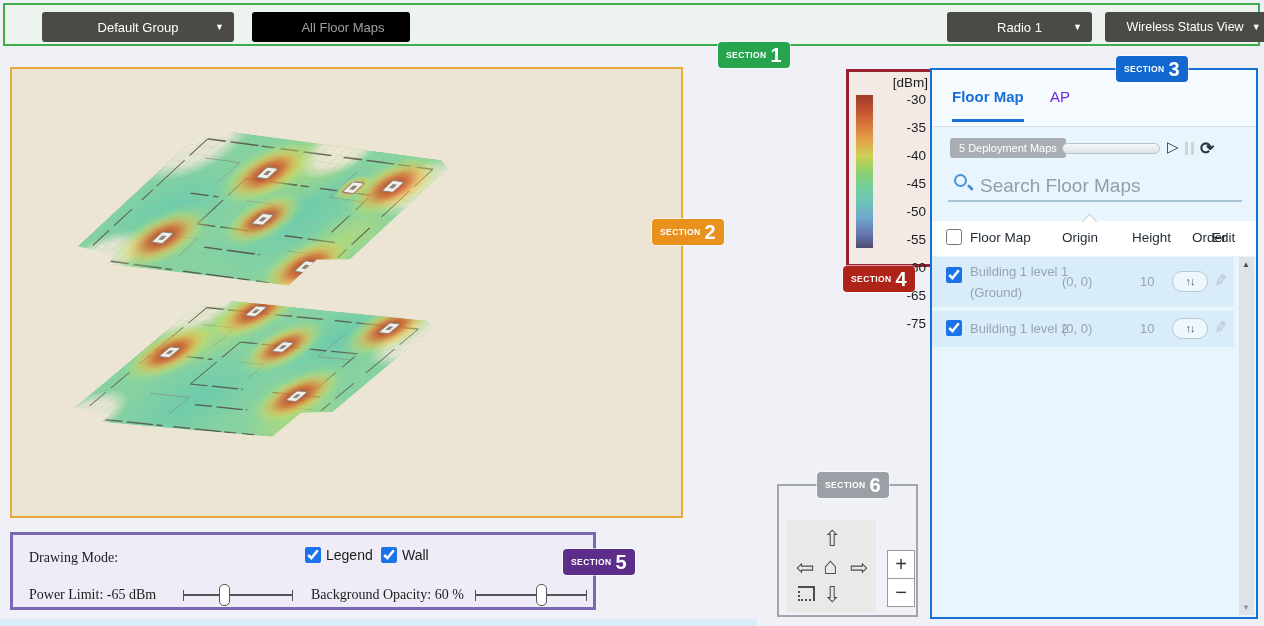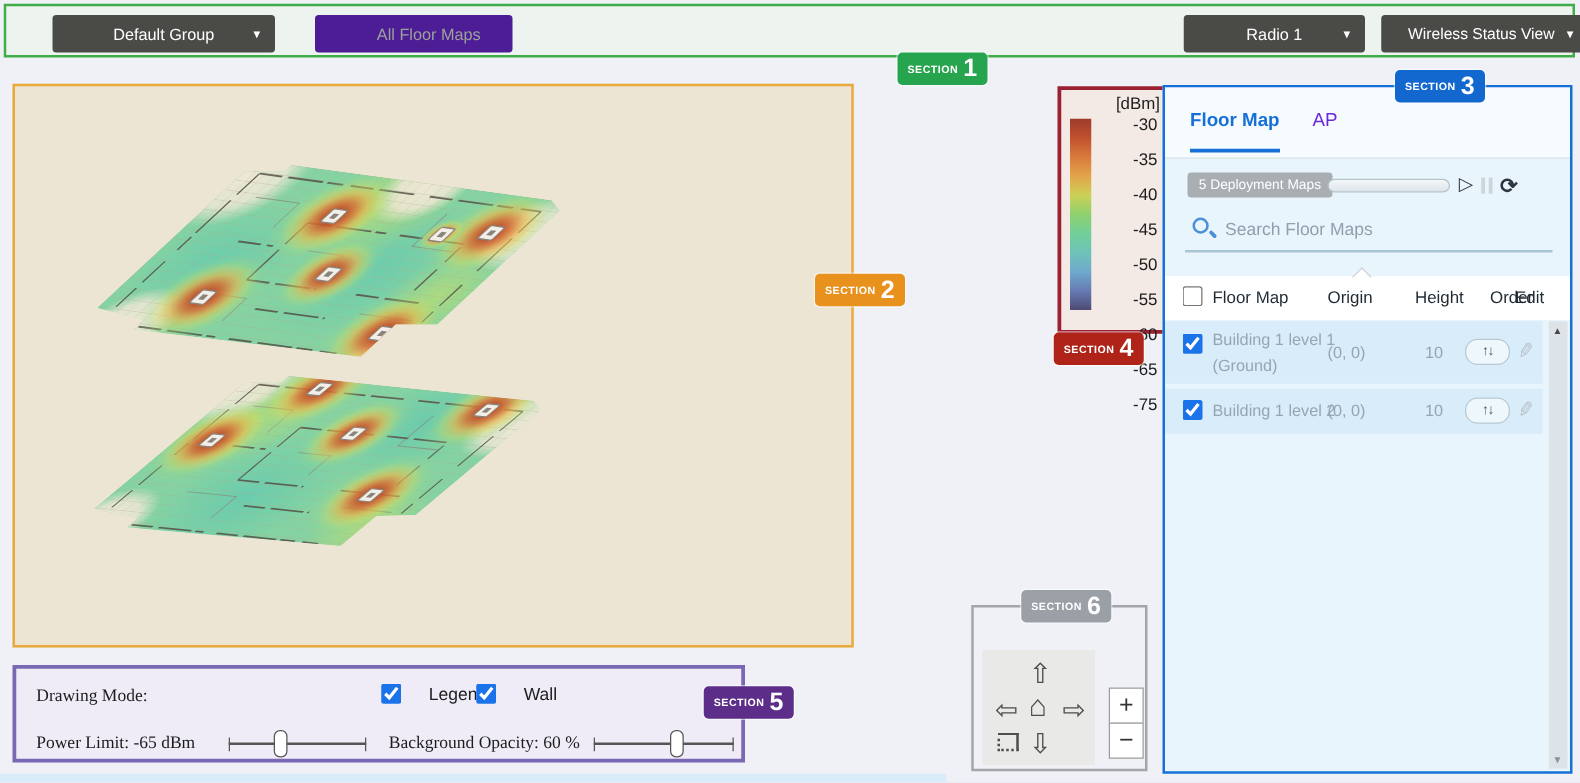--- a/index.html
+++ b/index.html
@@ -11,21 +11,21 @@
            gap:4px; padding:1px 8px 1px 8px; box-shadow:0 0 0 1px rgba(255,255,255,.55); }
   .badge .s { font-size:8.5px; font-weight:700; letter-spacing:.4px; }
   .badge .n { font-size:20px; font-weight:700; line-height:24px; }
 
   
   .topbar { position:absolute; left:3px; top:3px; width:1257px; height:43px; background:#edf3ee;
             border:2px solid #3fad4a; }
   .tb-btn { position:absolute; top:7px; height:30px; border-radius:3px; font-size:13px;
             display:flex; align-items:center; justify-content:center; cursor:pointer; }
   .tb-dark { background:#4a4a46; color:#fff; }
-  .tb-disabled { background:#4c1d95; color:#9ba19c;padding-left:24px; }
+  .tb-disabled { background:#000000; color:#9ba19c;padding-left:24px; }
   .tb-caret { position:absolute; right:10px; font-size:9px; top:10px; }
   .tb-caret-inline { font-size:9px; margin-left:8px; }
 
   
   .map-panel { position:absolute; left:10px; top:67px; width:673px; height:451px;
                background:#ece5d3; border:2px solid #eaa93c; }
   .map-panel svg { position:absolute; left:0; top:0; }
 
   
   .legend { position:absolute; left:846px; top:69px; width:90px; height:198px; background:#f3eae5;
@@ -52,21 +52,21 @@
   .pp-icon { position:absolute; top:68px; font-size:15px; color:#2b3640; cursor:pointer; }
   .pause-icon { position:absolute; top:72px; left:253px; display:flex; gap:3px; }
   .pause-icon span { width:3px; height:13px; background:#ccd5da; }
   .refresh-icon { left:268px; font-size:17px; font-weight:700; }
   .search-row { position:absolute; left:16px; top:100px; width:294px; height:32px;
                 border-bottom:2px solid #a9c4d4; }
   .mag { position:absolute; left:6px; top:4px; width:13px; height:13px; border:2.5px solid #4a90d9;
          border-radius:50%; }
   .mag::after { content:""; position:absolute; left:11px; top:10px; width:7px; height:2.5px;
                 background:#4a90d9; transform:rotate(45deg); border-radius:2px; }
-  .search-ph { position:absolute; left:32px; top:5px; font-size:14px; color:#8fa0ac; }
+  .search-ph { position:absolute; left:32px; top:5px; font-size:19px; color:#8fa0ac; }
   .notch { position:absolute; left:152px; top:146px; width:11px; height:11px; background:#fff;
            border-left:1px solid #c5d0d8; border-top:1px solid #c5d0d8; transform:rotate(45deg); z-index:2; }
   .thead { position:absolute; left:0; top:151px; width:calc(100% - 0px); height:35px; background:#fff;
            font-size:13.5px; color:#1f2a33; }
   .thead span { position:absolute; top:9px; }
   .chk { width:16px; height:16px; accent-color:#1a73e8; cursor:pointer; }
   .trow { position:absolute; left:0; width:302px; background:#d8ecf9; font-size:13px; color:#97a5b2; }
   .trow .cell { position:absolute; }
   .order-btn { position:absolute; width:36px; height:21px; border:1px solid #b9c9d4; border-radius:10px;
                background:#eef7fc; color:#4a5a66; font-size:11px; text-align:center; line-height:19px;
@@ -76,21 +76,21 @@
   .vscroll .sa-up { position:absolute; top:3px; left:3px; font-size:8px; color:#4a4a4a; cursor:pointer; }
   .vscroll .sa-dn { position:absolute; bottom:3px; left:3px; font-size:8px; color:#8a9299; cursor:pointer; }
 
   
   .ctrl-panel { position:absolute; left:10px; top:532px; width:586px; height:78px; background:#efecf8;
                 border:3px solid #7b68b5; font-size:14px; color:#1c1c1c; }
   .ctrl-panel .lbl { position:absolute;font-family:Liberation Serif, serif; }
   .dm-select { position:absolute; left:116px; top:8px; width:130px; height:30px; font-size:13.5px;
                font-family:"Liberation Sans",sans-serif; border:1px solid #6a6a6a; border-radius:2px;
                background:#fff; padding-left:8px; }
-  .cb-group { position:absolute; top:12px; display:flex; align-items:center; gap:22px; }
+  .cb-group { position:absolute; top:12px; display:flex; align-items:center; gap:5px; }
   .slider-wrap { position:absolute; height:24px; }
   .slider-wrap::before, .slider-wrap::after { content:""; position:absolute; top:7px; width:1px; height:11px; background:#555; }
   .slider-wrap::before { left:0; } .slider-wrap::after { right:0; }
   input[type=range] { -webkit-appearance:none; appearance:none; width:100%; height:24px; background:transparent; margin:0; }
   input[type=range]::-webkit-slider-runnable-track { height:2px; background:#555; }
   input[type=range]::-webkit-slider-thumb { -webkit-appearance:none; width:11px; height:22px; border-radius:5px;
       background:#fff; border:1px solid #555; margin-top:-10px; }
   input[type=range]::-moz-range-track { height:2px; background:#555; }
   input[type=range]::-moz-range-thumb { width:9px; height:20px; border-radius:5px; background:#fff; border:1px solid #555; }
 
@@ -104,21 +104,21 @@
               font-size:20px; color:#333; text-align:center; line-height:26px; cursor:pointer; }
 
   .bottom-strip { position:absolute; left:0; top:619px; width:757px; height:7px; background:#d9ecf9; }
 </style>
 </head>
 <body>
 
 <div class="screen">
 
   <div class="topbar">
-    <div class="tb-btn tb-dark" style="left:37px; width:178px;">
+    <div class="tb-btn tb-dark" style="left:37px; width:192px;">
       <span>Default Group</span>
       <span class="tb-caret">▼</span>
     </div>
     <div class="tb-btn tb-disabled" style="left:247px; width:158px;">
       <span>All Floor Maps</span>
     </div>
     <div class="tb-btn tb-dark" style="left:942px; width:145px;">
       <span>Radio 1</span>
       <span class="tb-caret">▼</span>
     </div>

